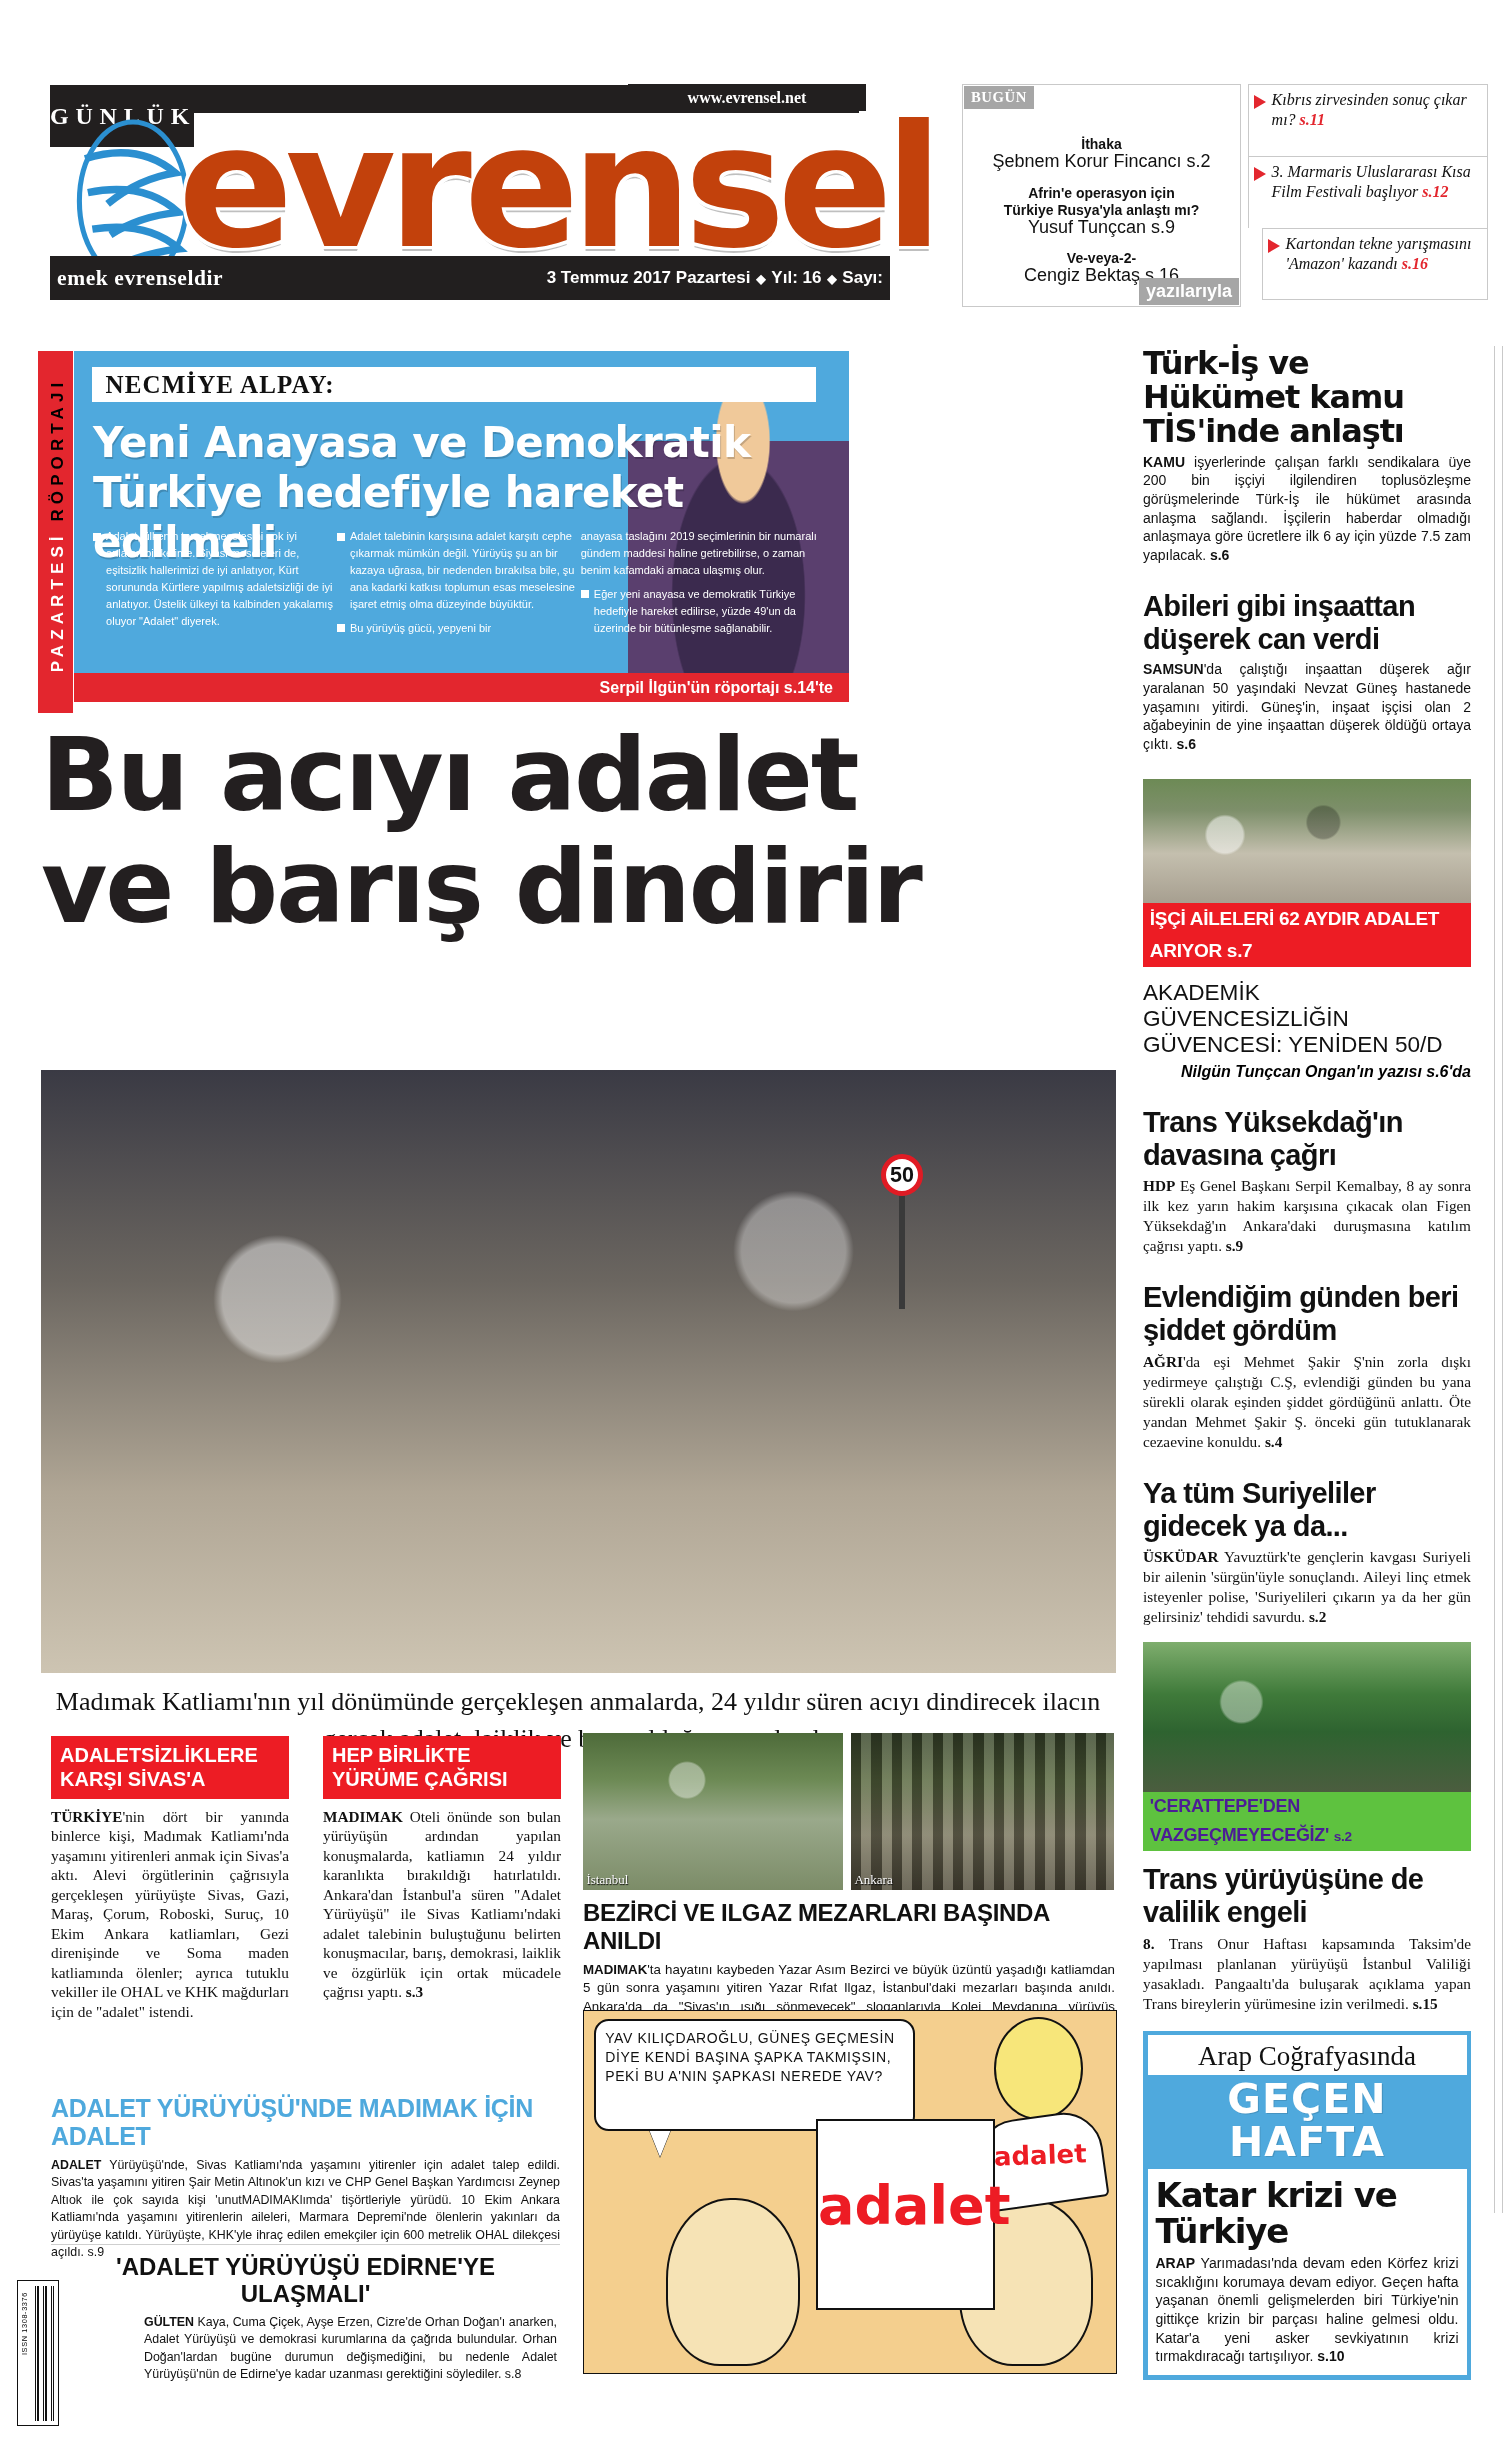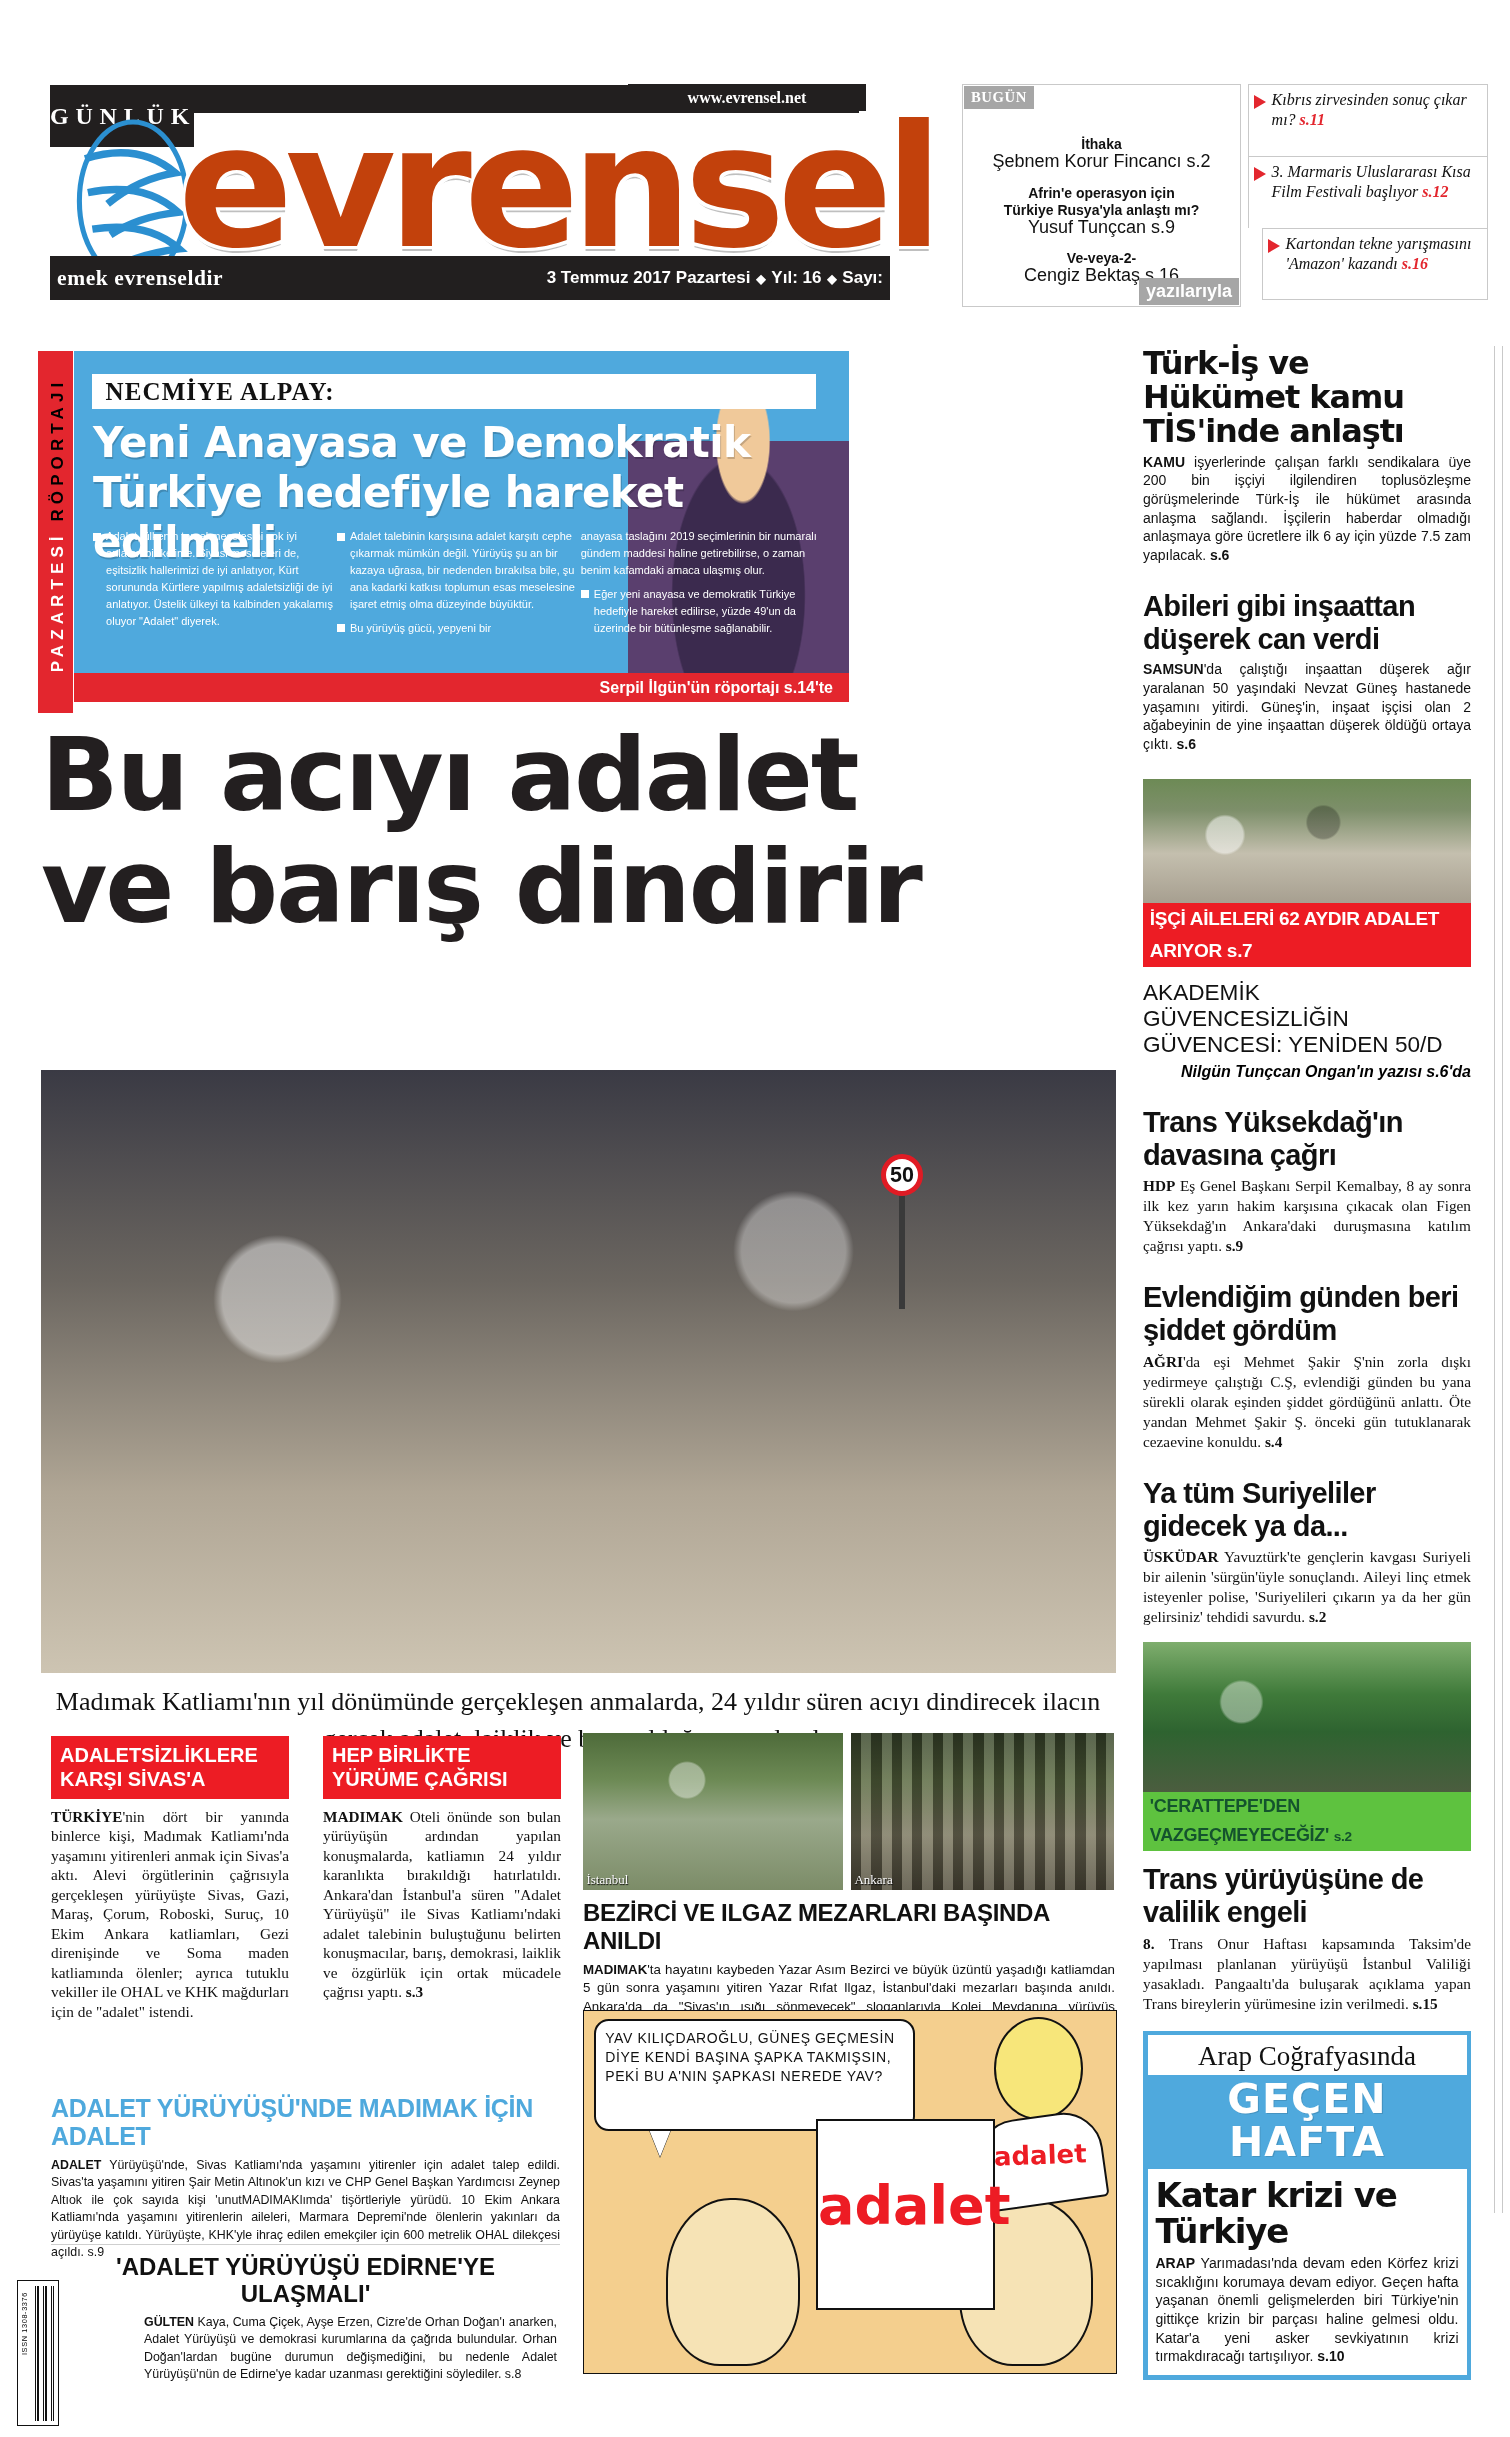--- a/index.html
+++ b/index.html
@@ -35,21 +35,21 @@
   .bn-item:last-child{border-bottom:1.1px solid #c9c9c9;margin-left:14px;}
   .bn-arrow{position:absolute;left:4.5px;top:10.2px;width:0;height:0;border-left:12.4px solid #e3262e;border-top:7.4px solid transparent;border-bottom:7.4px solid transparent;}
   .bn-text{font-family:"Liberation Serif",serif;font-size:16px;line-height:20.4px;color:#111;font-style:italic;}
   .bn-page{color:#e3262e;font-weight:bold;font-style:italic;}
 
   
   .rop-rail{position:absolute;left:38px;top:351px;width:35px;height:362px;background:#e3262e;}
   .rop-rail .v{position:absolute;left:-139px;top:164px;width:317px;transform:rotate(-90deg);color:#fff;font-weight:bold;font-size:17px;letter-spacing:5.1px;text-align:center;font-family:"Liberation Sans",sans-serif;}
   .rop-rail .v b{color:#000;}
   .interview{position:absolute;left:74px;top:351px;width:775px;height:351px;background:#4fa9dd;overflow:hidden;}
-  .iv-name{position:absolute;left:18px;top:23px;width:724px;height:35px;background:#fff;}
+  .iv-name{position:absolute;left:18px;top:16px;width:724px;height:35px;background:#fff;}
   .iv-name span{display:block;line-height:35px;padding-left:13.6px;font-family:"Liberation Serif",serif;font-weight:bold;font-size:25px;letter-spacing:1.1px;color:#111;}
   .iv-head{position:absolute;left:19px;top:67px;width:730px;color:#fff;font-weight:bold;font-size:42px;line-height:50px;font-family:"DejaVu Sans",sans-serif;letter-spacing:-0.6px;
     text-shadow:1.1px 1.7px 0 rgba(0,0,0,.18);}
   .iv-cols{position:absolute;left:19px;top:177px;width:736px;display:flex;gap:1px;}
   .iv-col{width:33%;color:#fff;font-size:11px;line-height:17px;font-family:"Liberation Sans",sans-serif;}
   .iv-b{display:flex;margin-bottom:6.8px;}
   .iv-sq{flex:0 0 8px;height:8px;background:#fff;margin:4.5px 5.1px 0 0;}
   .iv-footer{position:absolute;left:0;bottom:0;width:775px;height:29px;background:#e3262e;}
   .iv-footer span{display:block;text-align:right;padding-right:16px;line-height:29px;color:#fff;font-weight:bold;font-size:16px;}
   .iv-photo{position:absolute;right:0;top:17px;width:221px;height:334px;}
@@ -98,21 +98,21 @@
   .sb-rule2{position:absolute;left:1502px;top:346px;width:1.1px;height:1867px;background:#c9c9c9;}
   .sb-head-cond{font-family:"DejaVu Sans",sans-serif;font-weight:bold;font-size:32px;line-height:34px;color:#111;letter-spacing:-1.1px;}
   .sb-head{font-family:"Liberation Sans",sans-serif;font-weight:bold;font-size:29px;line-height:33px;color:#111;letter-spacing:-0.6px;}
   .sb-body-sans{font-family:"Liberation Sans",sans-serif;font-size:14px;line-height:18.7px;color:#111;text-align:justify;margin-top:4.5px;}
   .sb-body-serif{font-family:"Liberation Serif",serif;font-size:15.3px;line-height:20px;color:#111;text-align:justify;margin-top:4.5px;}
   .sb-body-sans .lead,.sb-body-serif .lead{font-weight:bold;}
   .sb-body-sans .pg,.sb-body-serif .pg{font-weight:bold;}
   .sb-gap{height:25px;}
   .sb-photo{width:328px;height:124px;overflow:hidden;position:relative;}
   .redbar{background:#ed1c24;color:#fff;font-family:"Liberation Sans",sans-serif;font-weight:bold;font-size:19px;line-height:32px;padding:0 6.8px;letter-spacing:-0.3px;}
-  .greenbar{background:#5ec23f;color:#14532d;font-family:"Liberation Sans",sans-serif;font-weight:bold;font-size:18px;line-height:29px;padding:0 6.8px;letter-spacing:-0.3px;}
+  .greenbar{background:#5ec23f;color:#4c1d95;font-family:"Liberation Sans",sans-serif;font-weight:bold;font-size:18px;line-height:29px;padding:0 6.8px;letter-spacing:-0.3px;}
   .akademik{font-family:"Liberation Sans",sans-serif;font-size:22.6px;line-height:26px;color:#111;margin-top:13.6px;}
   .akademik-sub{font-family:"Liberation Sans",sans-serif;font-style:italic;font-weight:bold;font-size:16px;line-height:19px;text-align:right;margin-top:3.4px;}
   .gecen-box{margin-top:17px;background:#4fa9dd;padding:4.5px;}
   .gecen-inner{background:#fff;padding:5.7px 8px 9px 8px;}
   .arap-t{font-family:"Liberation Serif",serif;font-size:27px;line-height:31px;color:#111;text-align:center;}
   .gecen-banner{background:#4fa9dd;color:#fff;font-family:"DejaVu Sans",sans-serif;font-weight:bold;font-size:41px;line-height:43px;text-align:center;letter-spacing:1.1px;margin:3.4px -8px 0 -8px;padding:2.3px 0 5.7px 0;
     text-shadow:1.1px 1.1px 0 rgba(0,0,0,.12);}
   .katar-h{font-family:"DejaVu Sans",sans-serif;font-weight:bold;font-size:34px;line-height:36px;letter-spacing:-1.1px;margin-top:8px;color:#111;}
   .ph-crowd2{background:
      radial-gradient(circle at 25% 45%, rgba(255,255,255,.5) 0 7%, transparent 8%),

